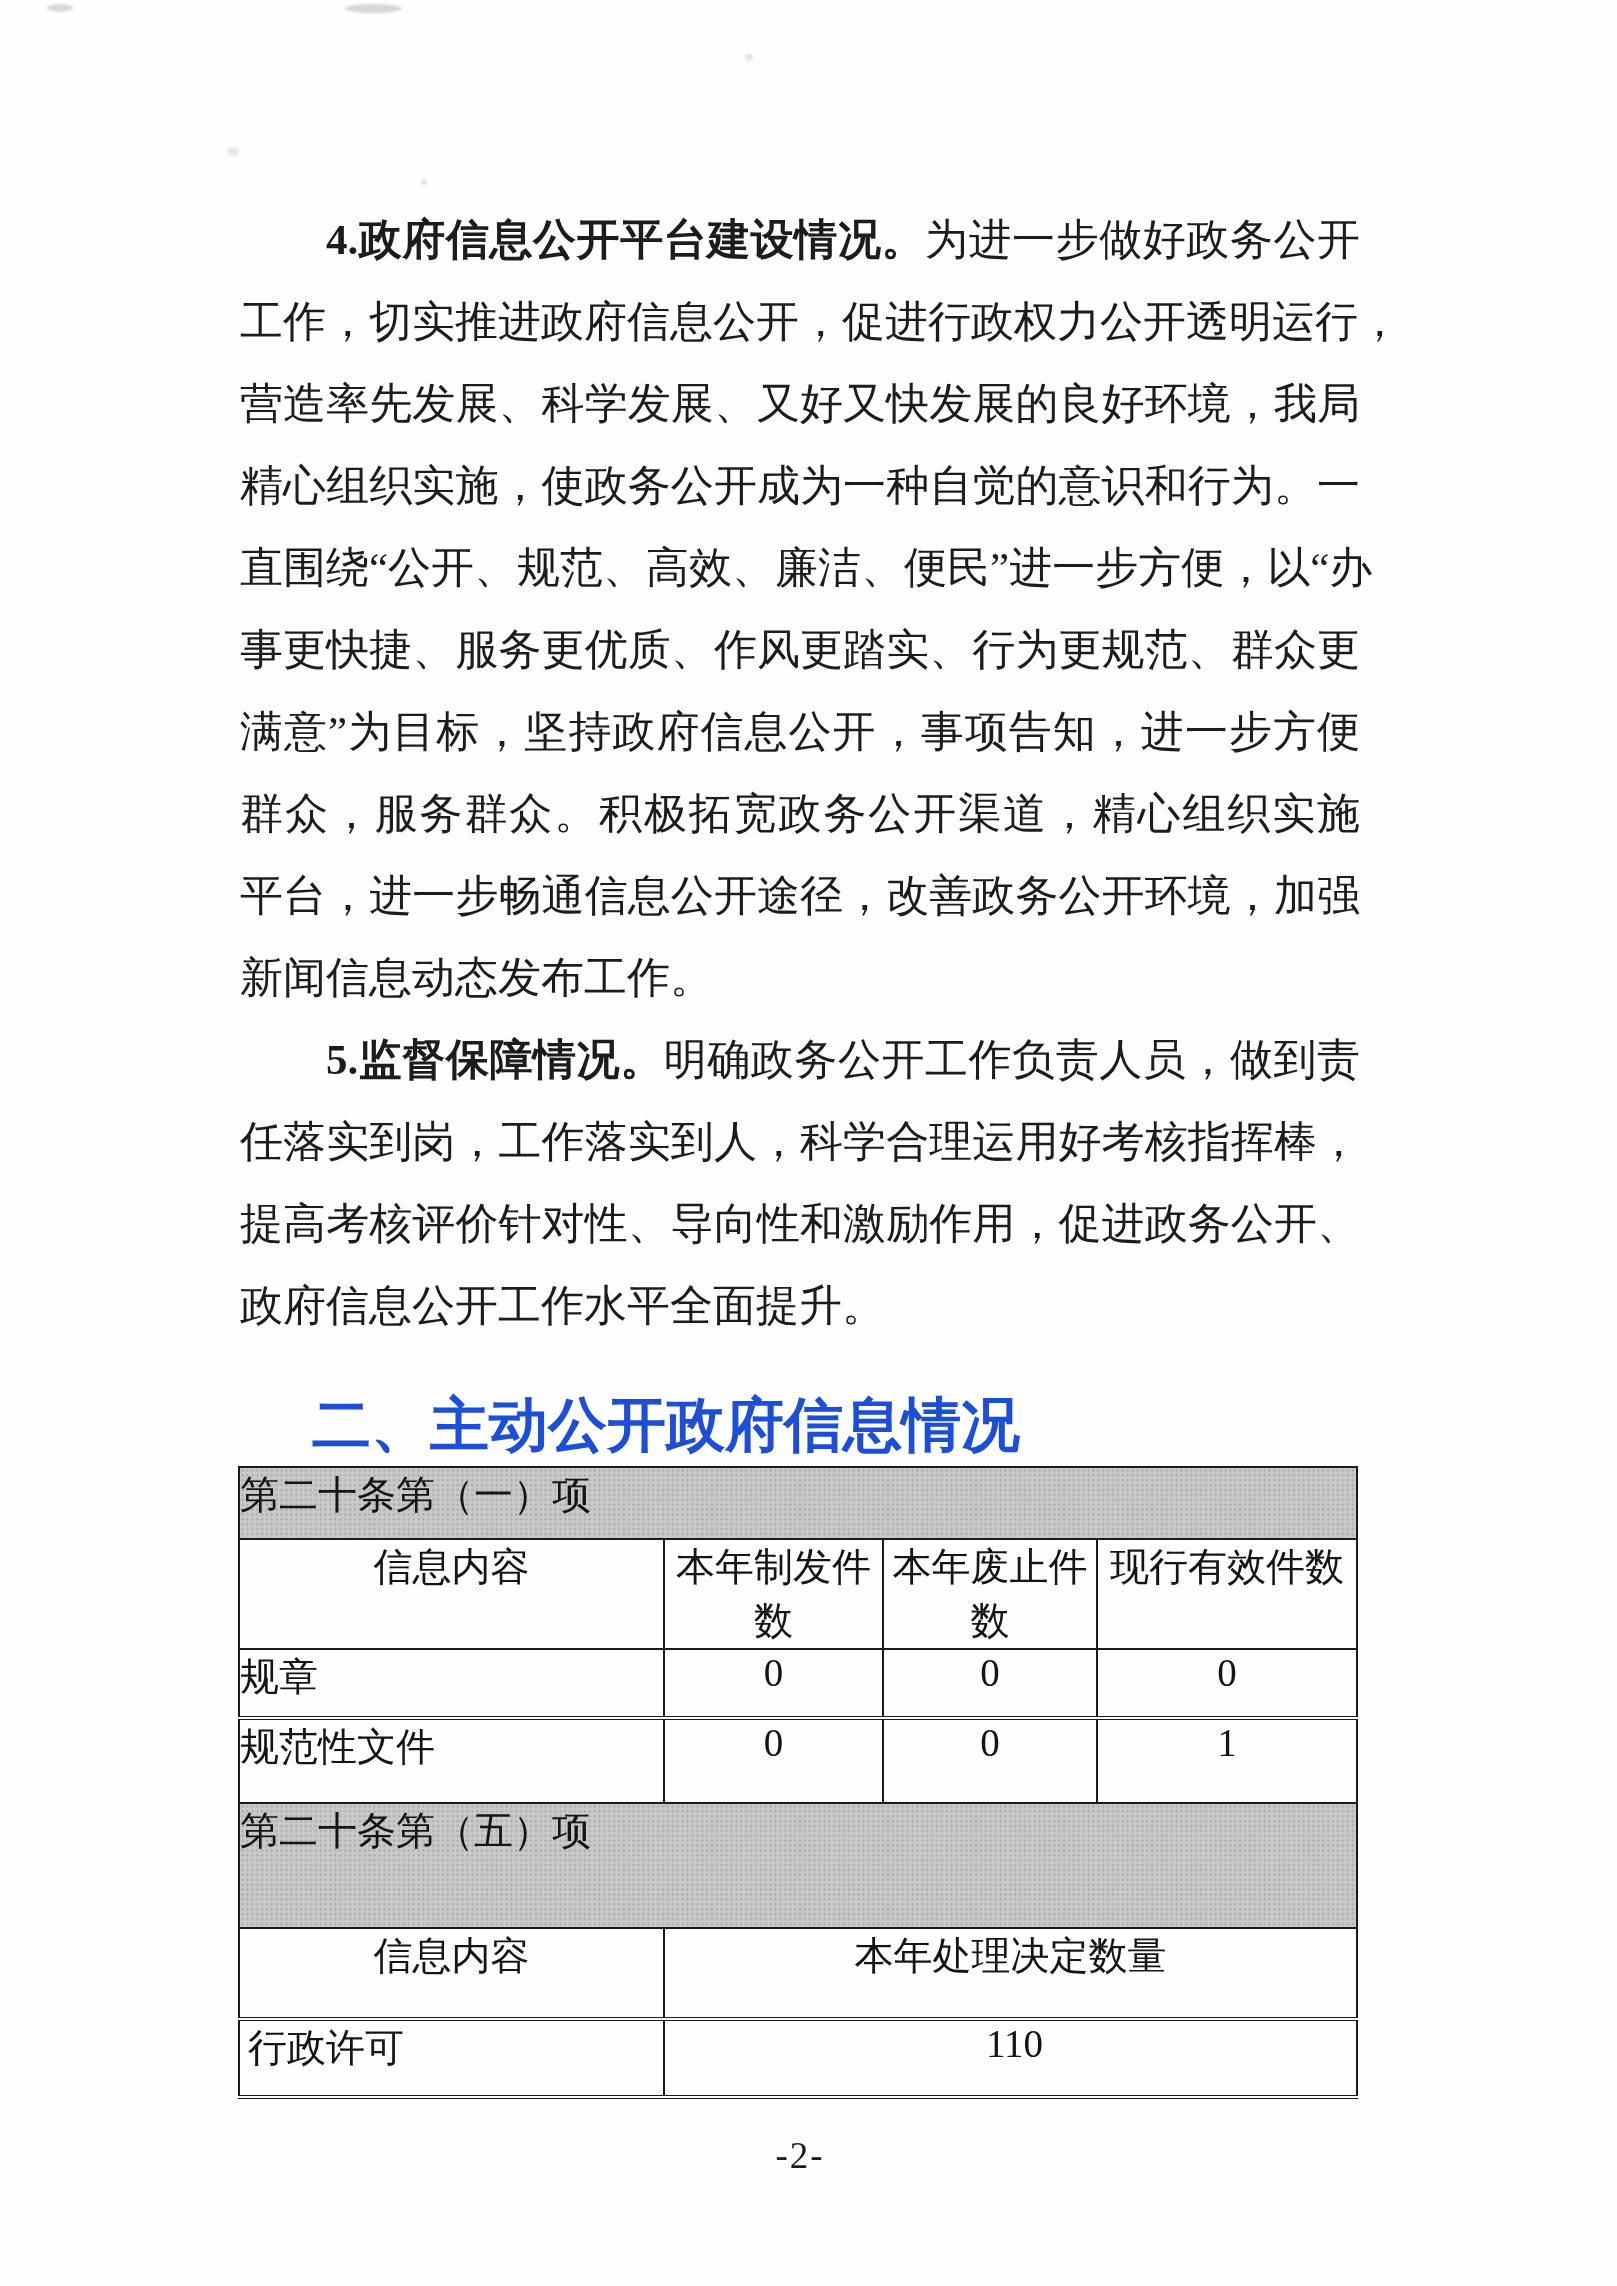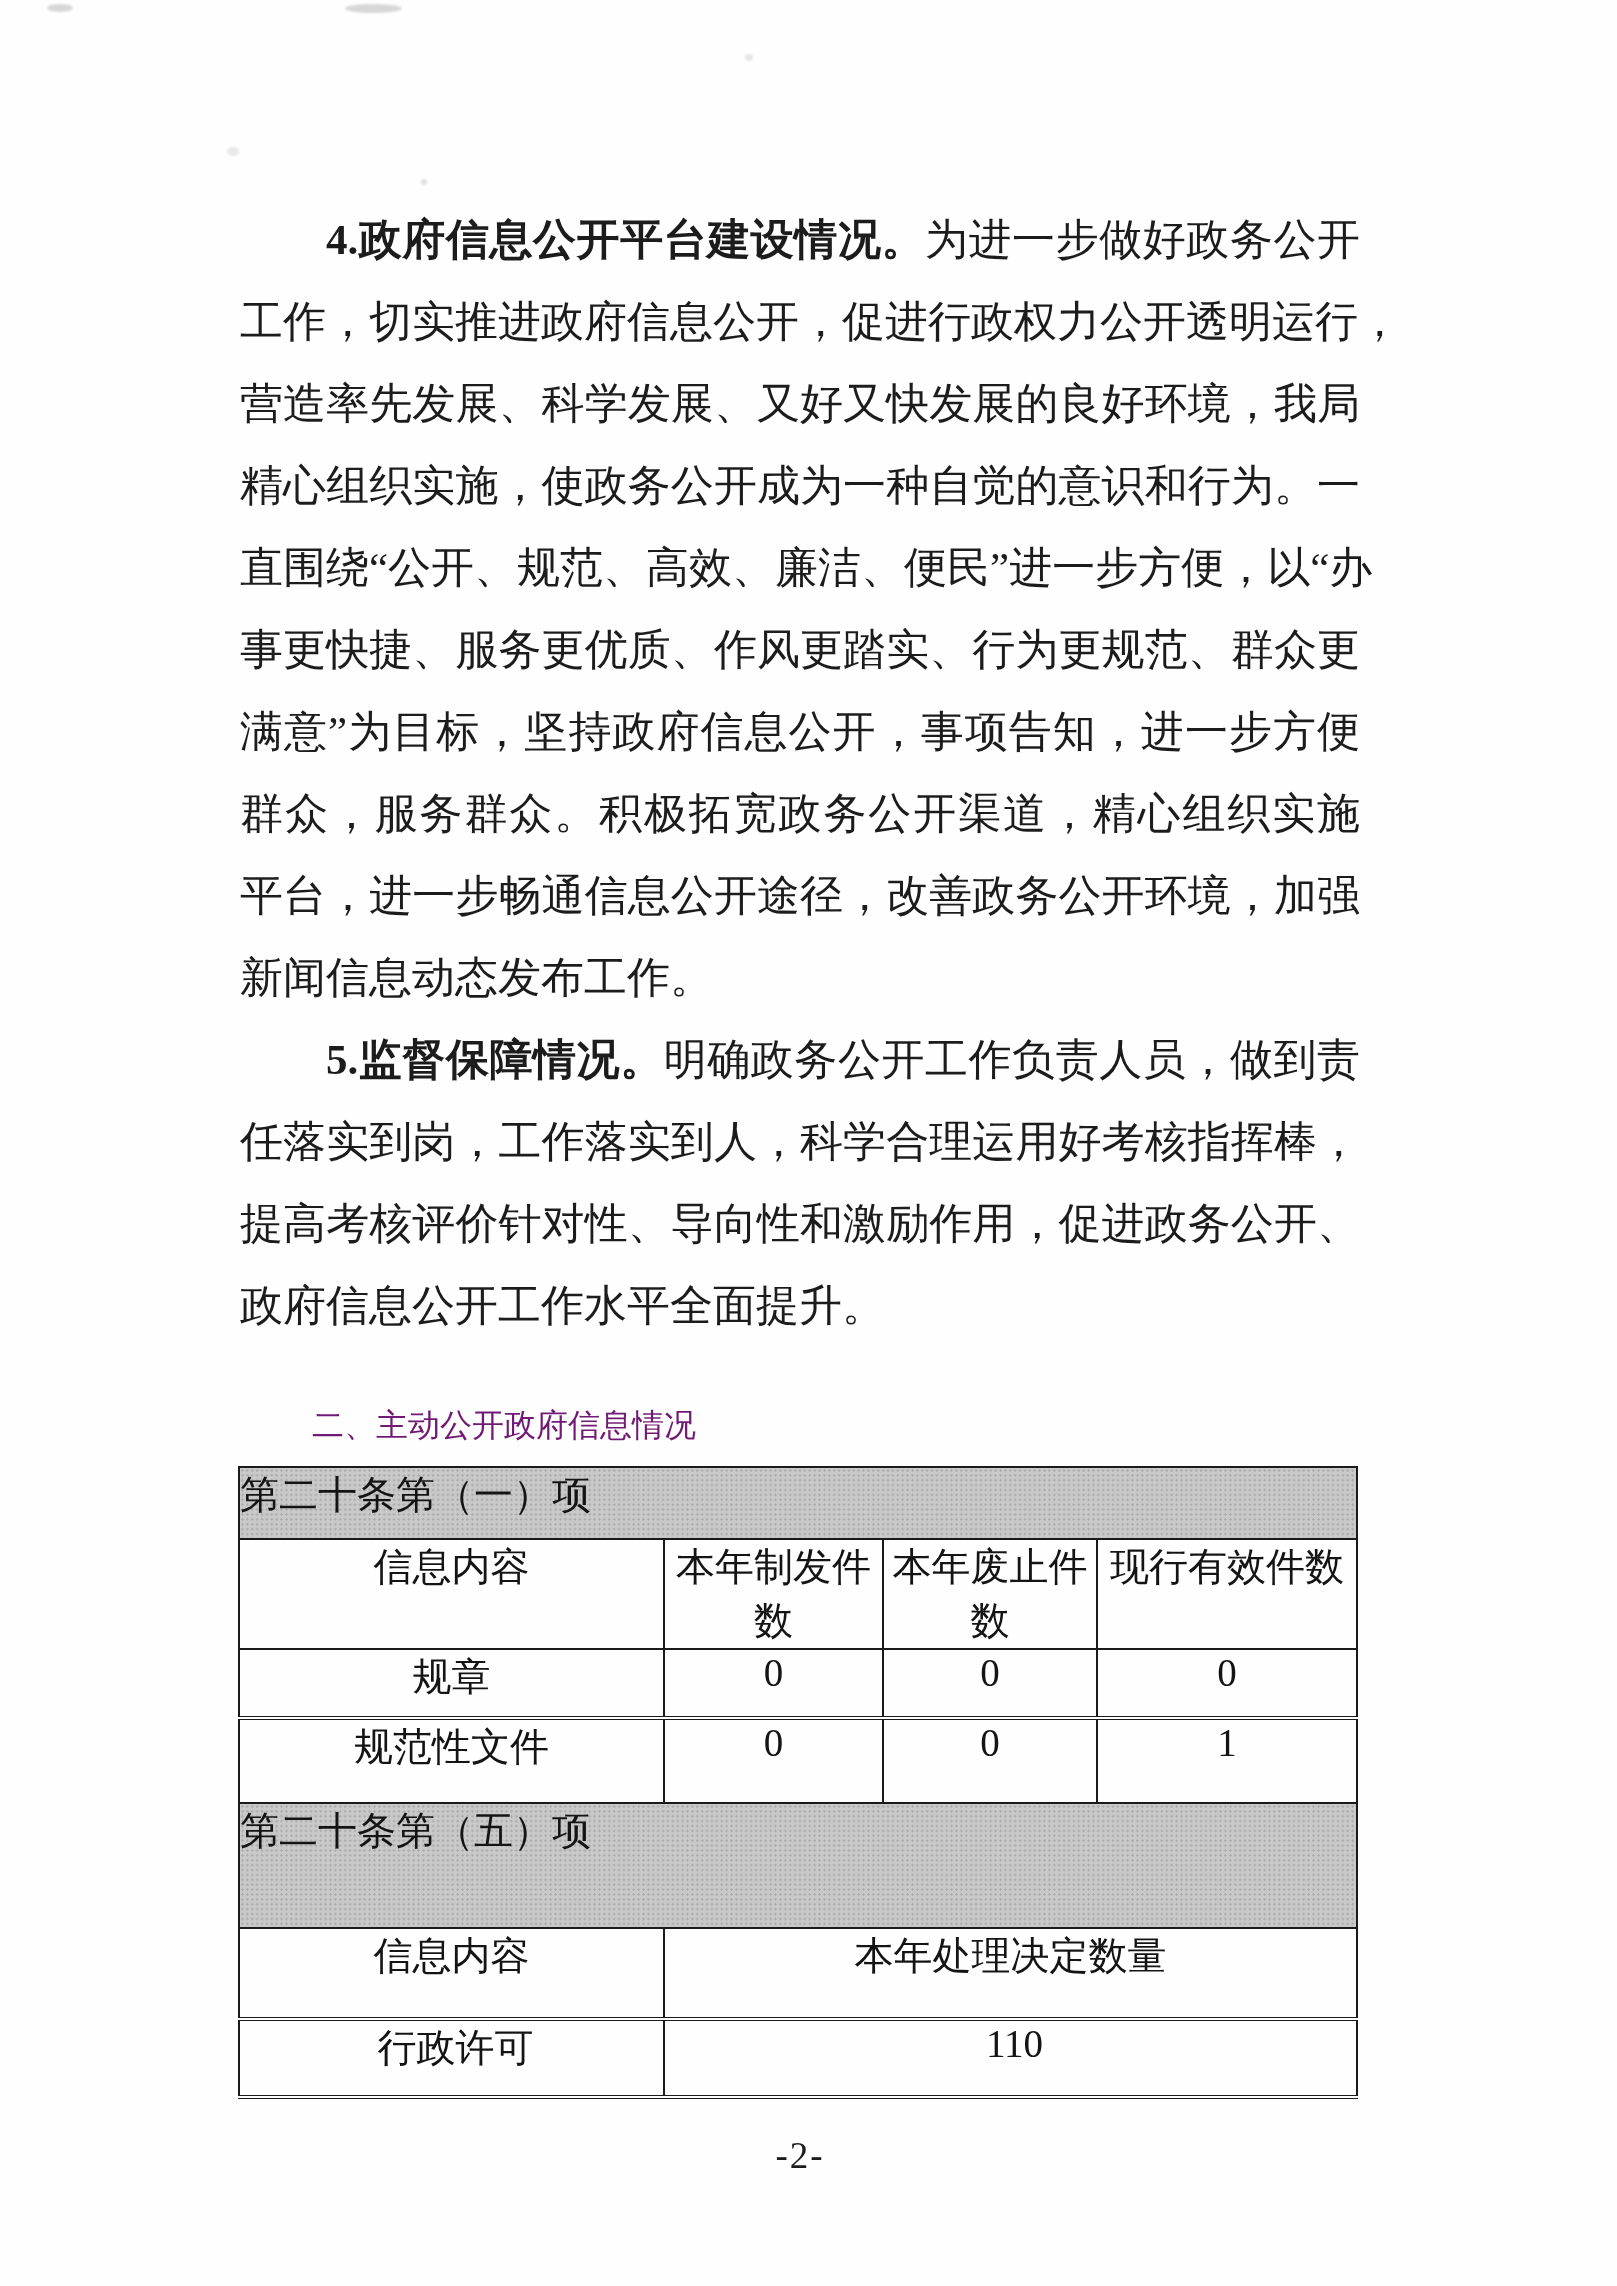--- a/index.html
+++ b/index.html
@@ -30,22 +30,22 @@
     white-space:nowrap;
     letter-spacing:0;
   }
   .line.para-end{text-align-last:left;}
   .line.para-start{text-indent:86px;}
   .line b{font-weight:bold;}
 
   .section-heading{
     height:82px;line-height:82px;margin-top:37px;
     font-family:"Liberation Sans", sans-serif;
-    font-weight:normal;font-size:32px;
-    text-indent:72px;color:#701a75;
+    font-weight:bold;font-size:59px;
+    text-indent:72px;color:#1d4ed8;
     white-space:nowrap;
   }
 
   table.report{
     width:1117px;margin-left:-2px;
     border-collapse:collapse;table-layout:fixed;
     font-size:39px;color:#141414;
   }
   table.report td{
     border:2px solid #1a1a1a;
@@ -59,21 +59,21 @@
     background-size:4.9px 4.9px;
     text-align:left;
     vertical-align:middle;
     border-top-width:2.9px;
   }
   tr.band1 td{height:70px;}
   tr.band2 td{height:123px;}
   tr.hdr1 td{height:83px;}
   tr.hdr2 td{height:88px;}
   td.center{text-align:center;padding-top:11.8px;border-radius:16px;}
-  td.label{text-align:center;padding:7.8px 0 0 17.6px;}
+  td.label{text-align:left;padding:7.8px 0 0 17.6px;}
   td.num{text-align:center;padding-top:9.8px;font-family:"Liberation Serif", serif;}
   tr.r-guizhang td{height:66px;}
   tr.r-guifan td{height:82px;border-top:4.9px double #1a1a1a;}
   tr.r-xingzheng td{height:74px;border-top:4.9px double #1a1a1a;border-bottom:4.9px double #1a1a1a;padding-left:8px;}
 
   .page-number{
     margin-top:29px;height:55px;line-height:55px;
     text-align:center;font-size:37px;letter-spacing:2px;
     font-family:"Liberation Serif", serif;color:#1c1c1c;
   }

